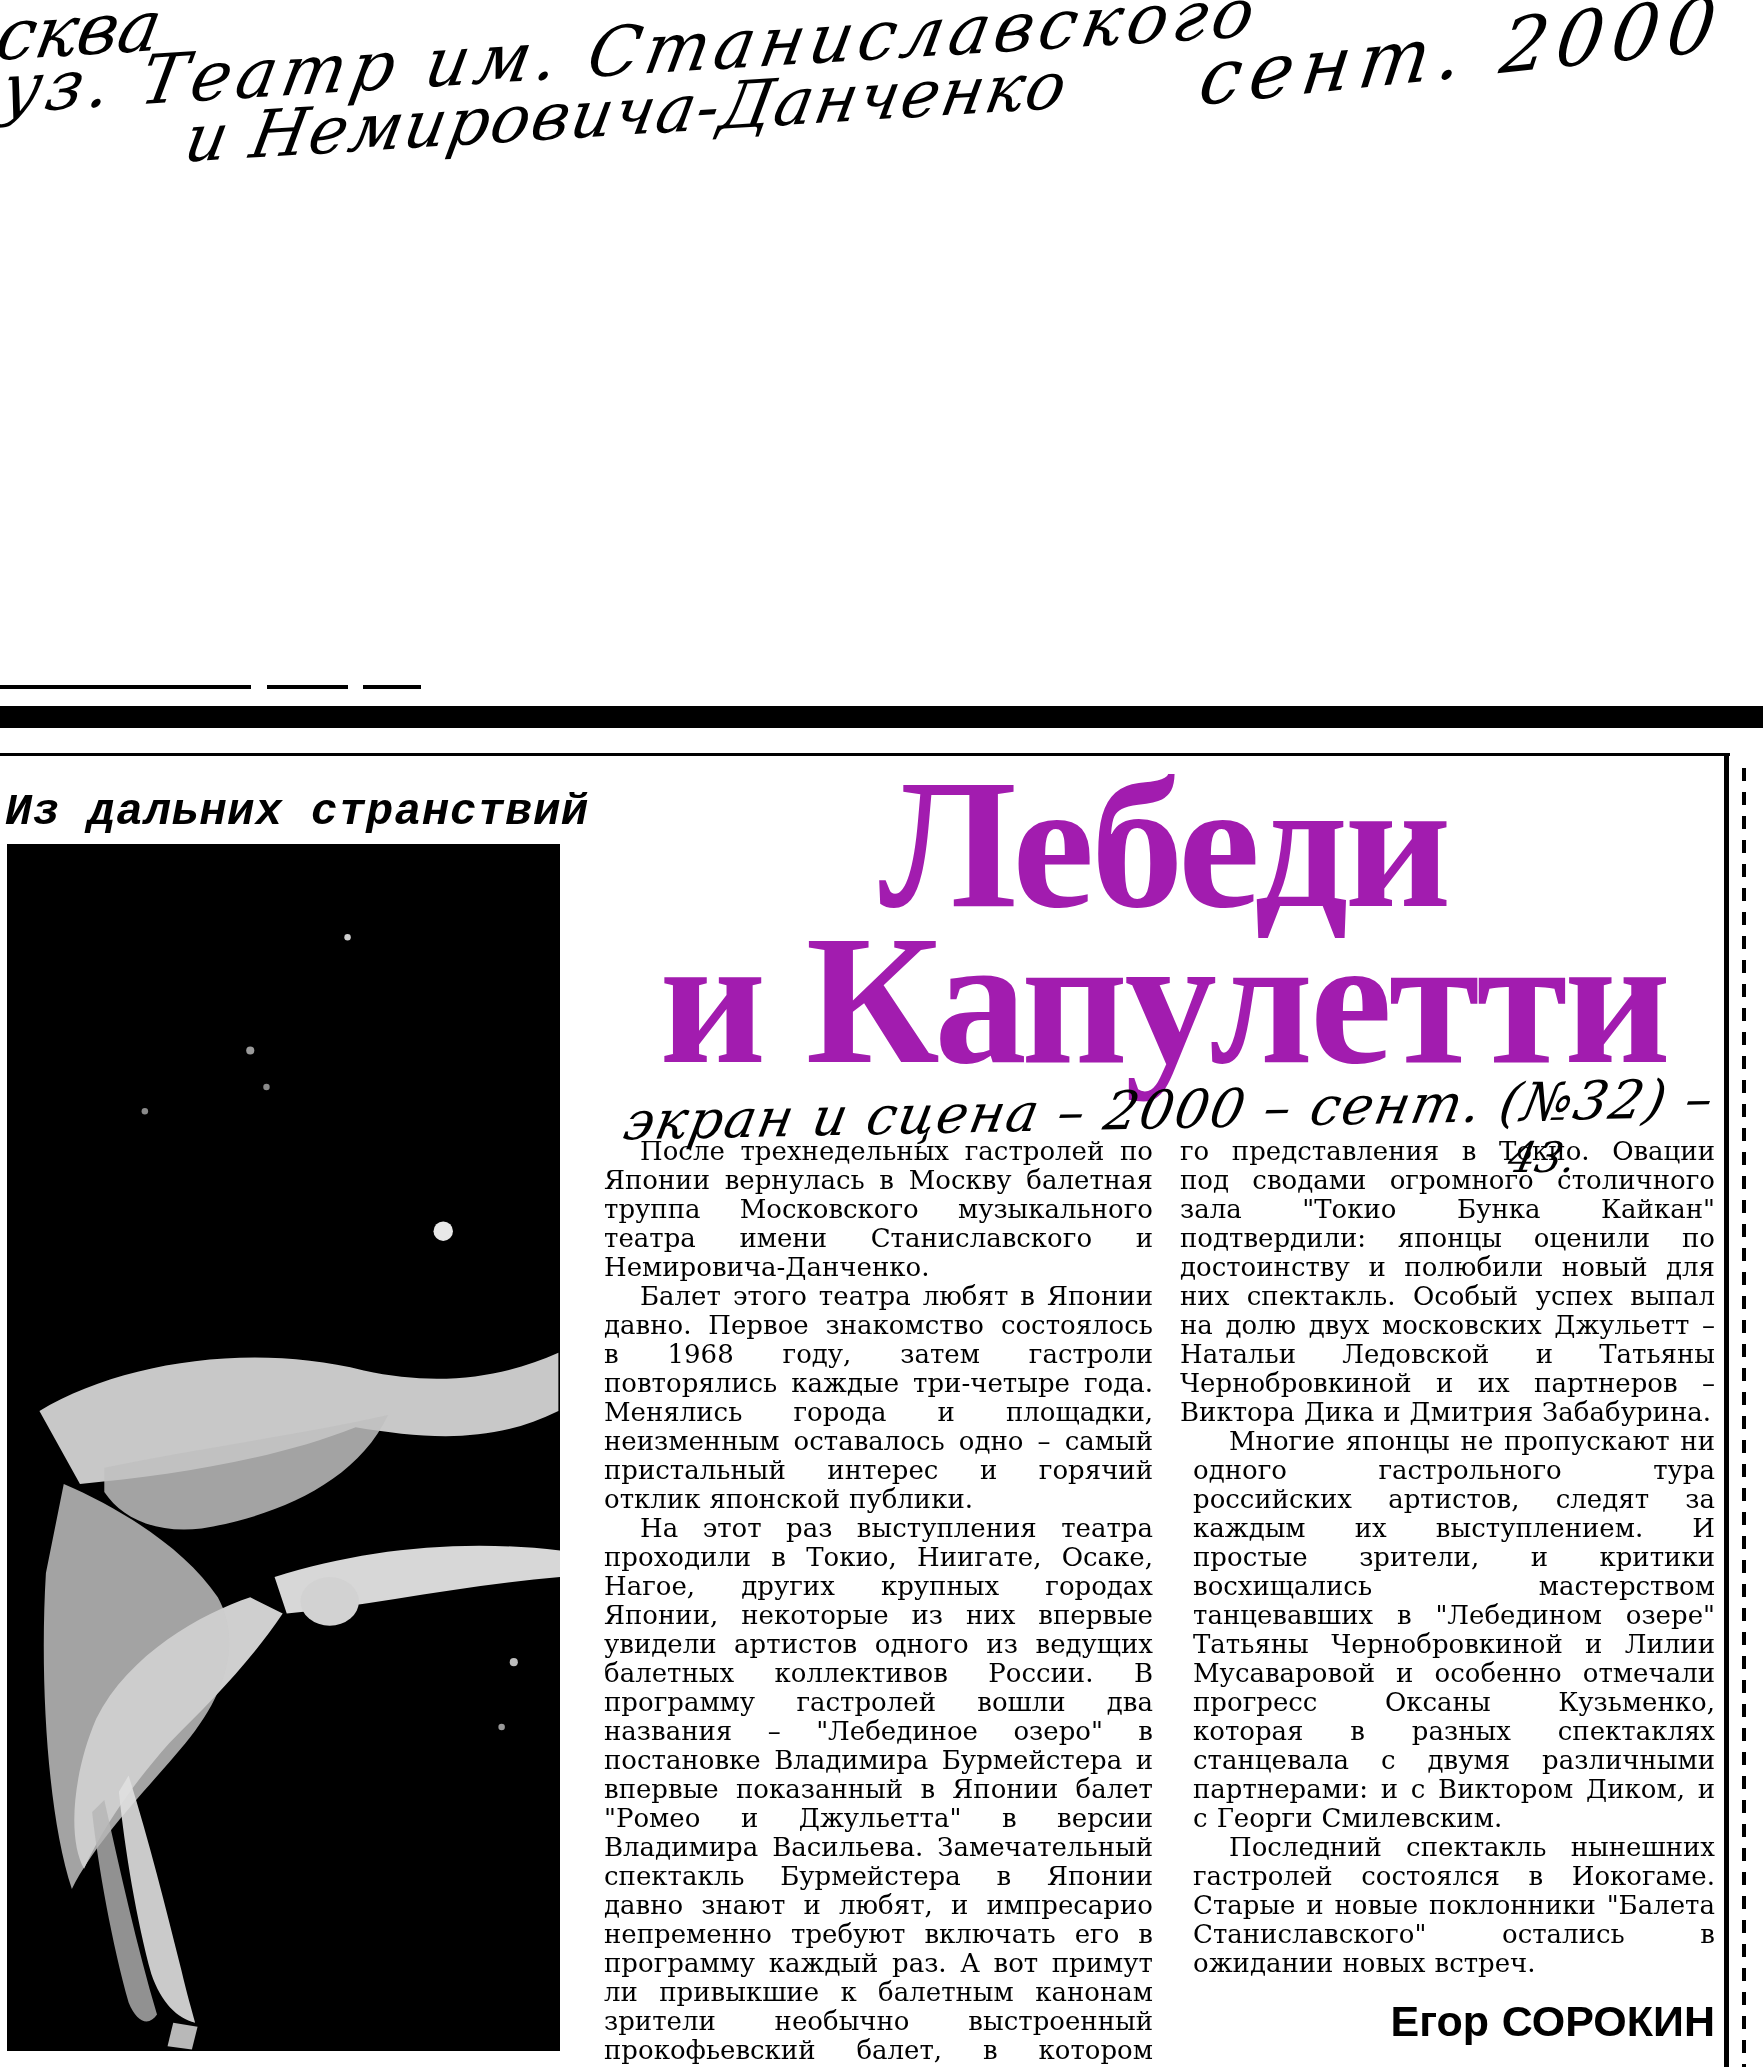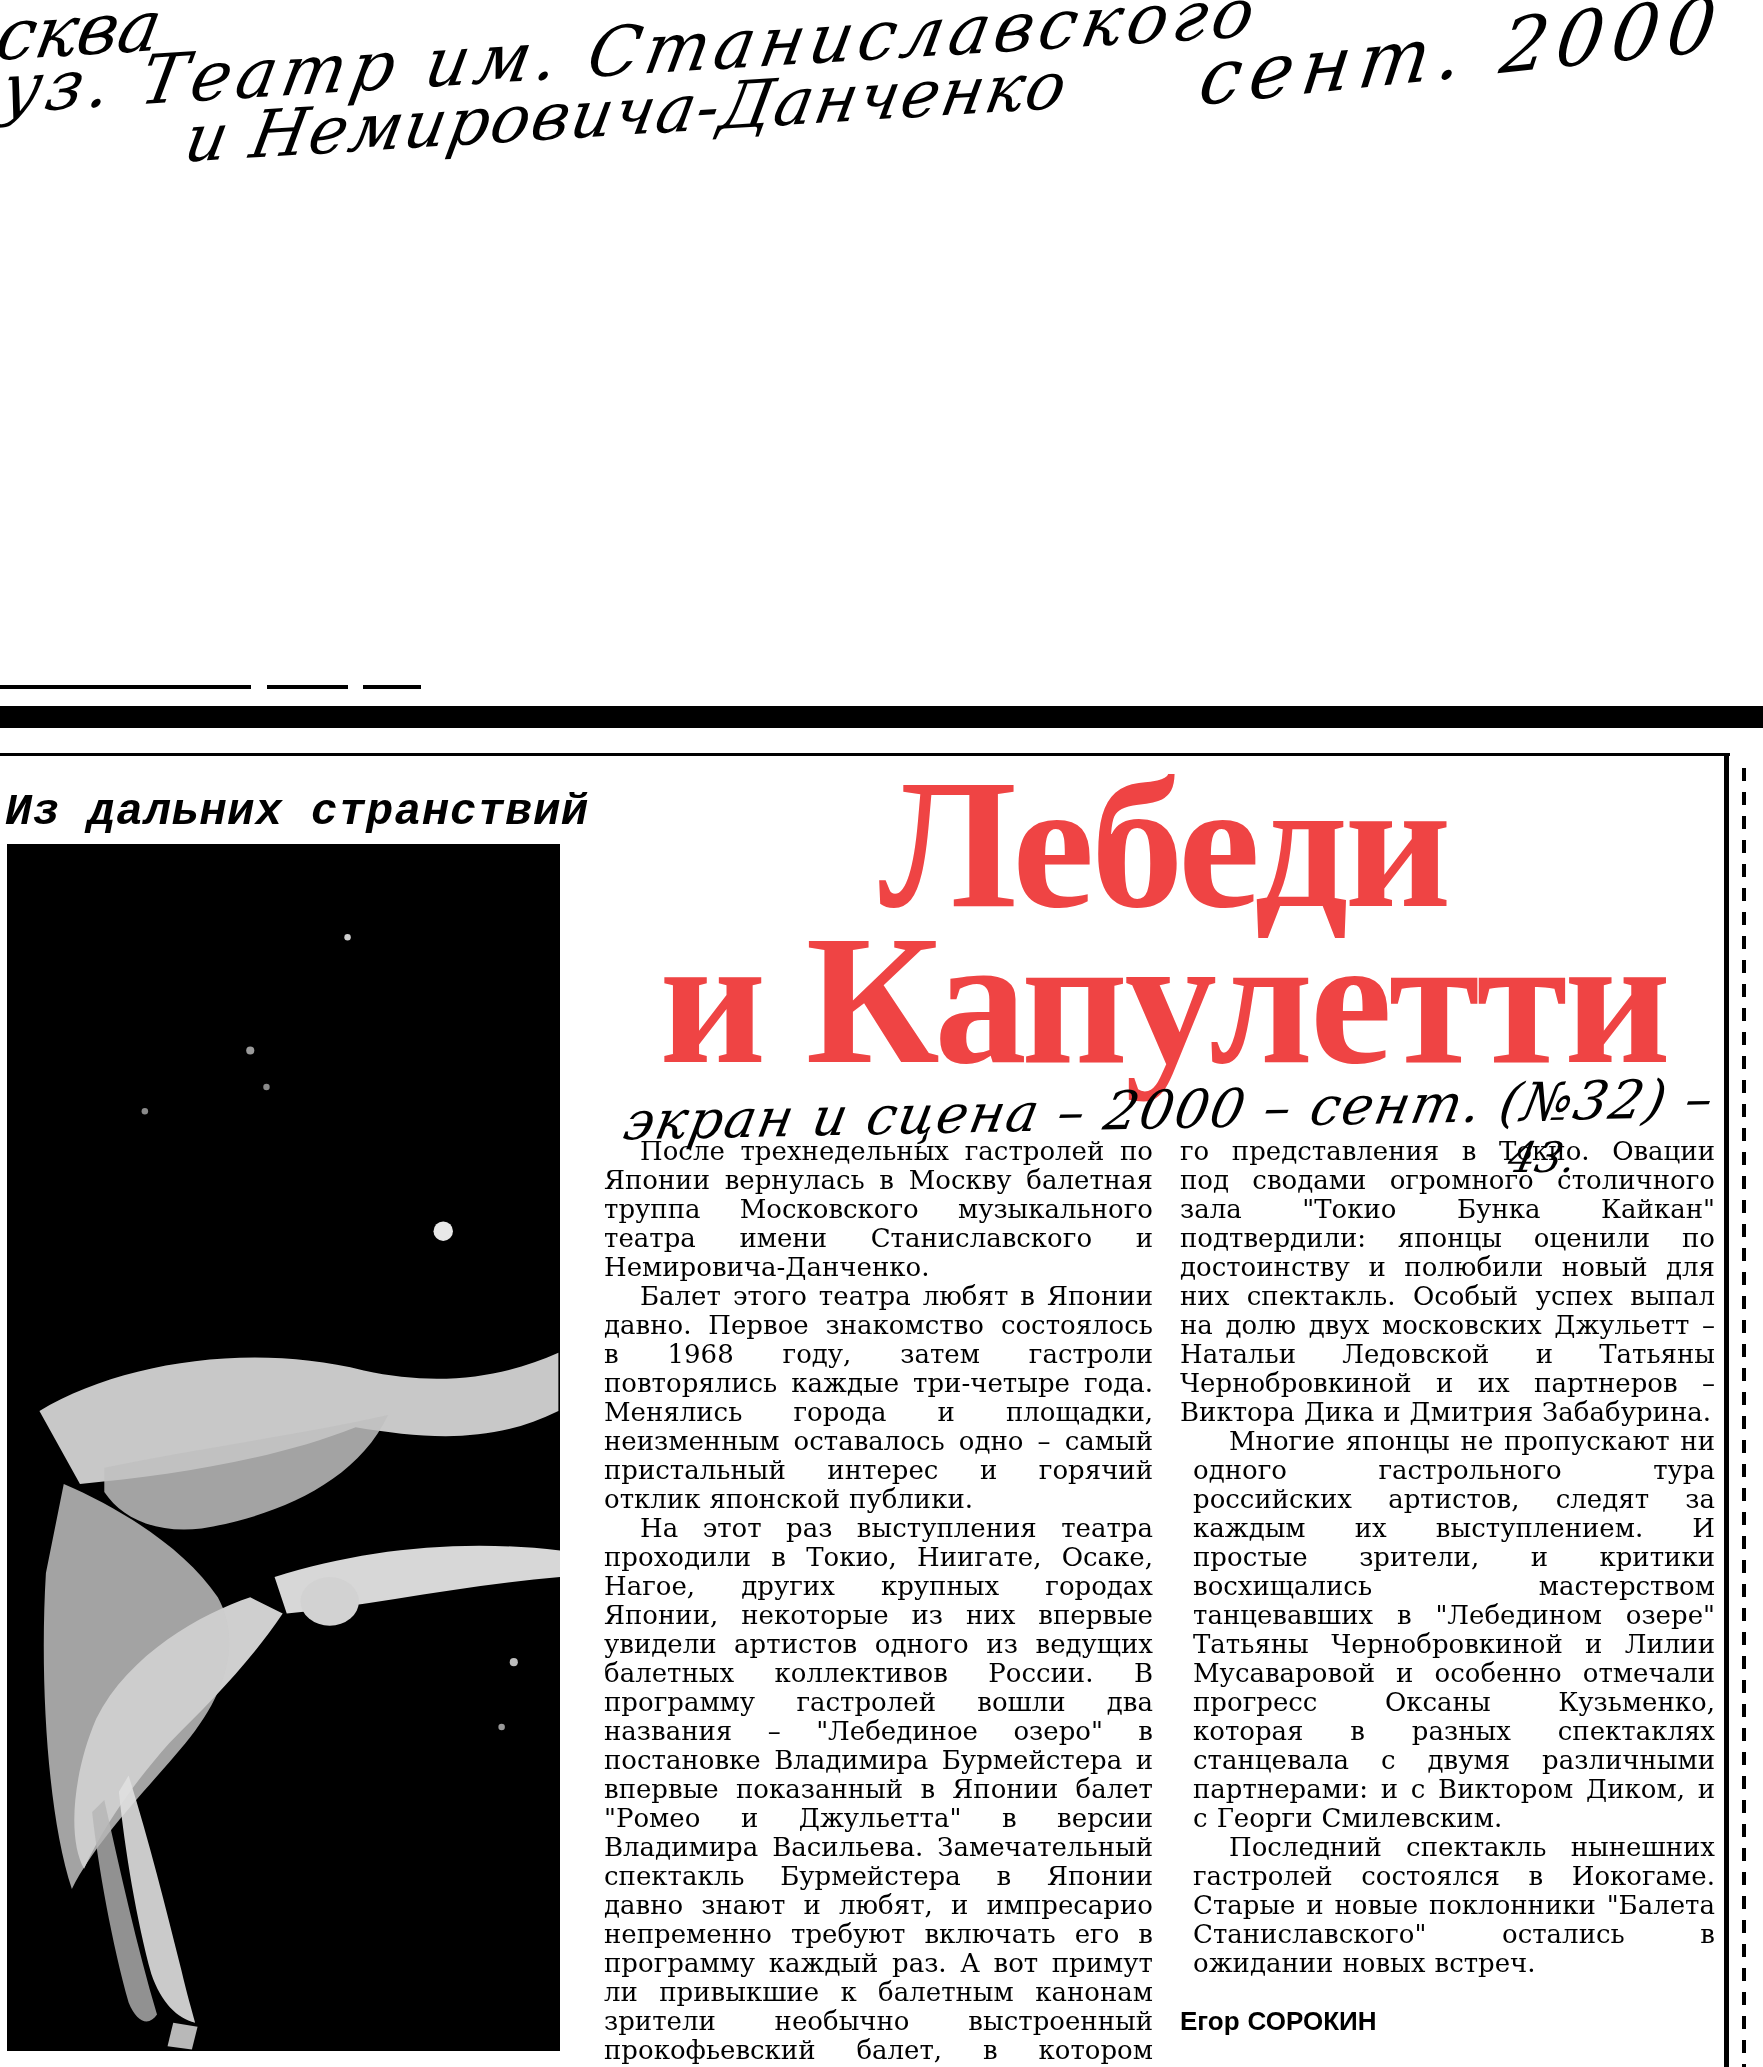--- a/index.html
+++ b/index.html
@@ -46,40 +46,40 @@
   .photo{position:absolute;left:6.5px;top:844px;width:553px;height:1207px;background:#000;}
   .photo svg{display:block;width:100%;height:100%;}
   
   .headline{
     position:absolute;left:598px;top:766px;width:1131px;
     text-align:center;
     font-family:"Liberation Serif", serif;
     font-weight:700;
     font-size:185px;line-height:156px;
     letter-spacing:-3.2px;
-    color:#ef4444;
+    color:#a21caf;
   }
   
   .col{
     position:absolute;top:1137px;
     font-family:"DejaVu Serif", serif;
     font-size:26px;line-height:29px;
     text-align:justify;
     word-spacing:0.8px;
     hyphens:auto;
   }
   .col p{margin:0;}
   .col p.ind{text-indent:36px;margin-left:13px;}
   .col1{left:591px;width:562px;}
   .col2{left:1180px;width:535px;}
   .byline{
     margin-top:24px;
-    text-align:left;
+    text-align:right;
     font-family:"Liberation Sans", sans-serif;
-    font-weight:bold;font-size:26px;line-height:39px;
+    font-weight:bold;font-size:43px;line-height:39px;
     letter-spacing:0;
   }
   .caption{
     margin-top:29px;
     text-align:right;
     font-family:"DejaVu Serif", serif;
     font-weight:bold;font-style:italic;
     font-size:35px;line-height:39px;
   }
   .caption .bullet{font-style:normal;font-size:32px;padding-right:11.3px;}

